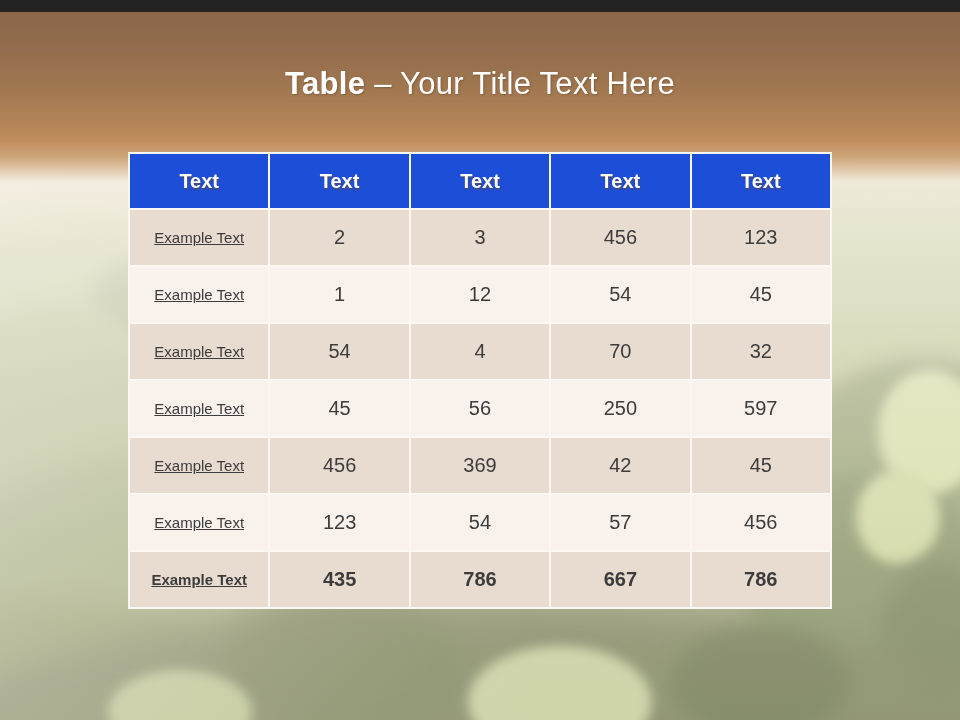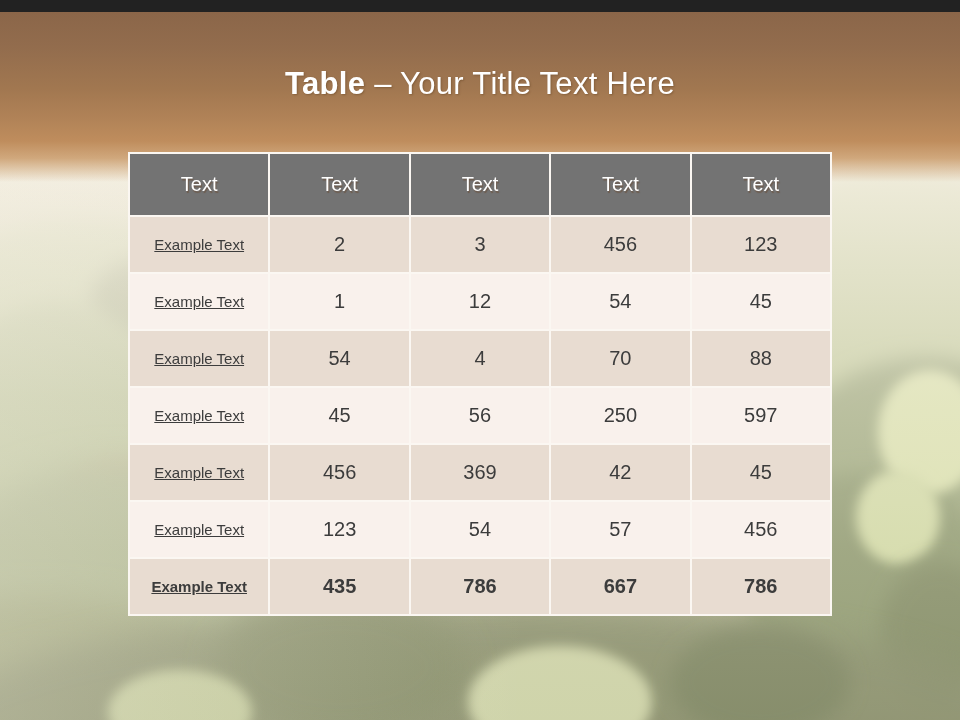--- a/index.html
+++ b/index.html
@@ -54,25 +54,25 @@
   .tbl {
     position:absolute; left:128px; top:140px;
     width:704px;
     border-collapse:separate;
     border-spacing:2px;
     table-layout:fixed;
     background:#fbf7f2;
     z-index:3;
   }
   .tbl th {
-    height:61px;
-    background:#737373;
+    height:54px;
+    background:#1d4ed8;
     color:#ffffff;
     font-size:20px;
-    font-weight:400;
+    font-weight:700;
     text-align:center;
     vertical-align:middle;
     text-shadow:1px 1.5px 1px rgba(105,72,48,.55);
   }
   .tbl td {
     height:55px;
     text-align:center;
     vertical-align:middle;
     color:#3c3c3c;
     font-size:20px;
@@ -160,21 +160,21 @@
         <td>1</td>
         <td>12</td>
         <td>54</td>
         <td>45</td>
       </tr>
       <tr class="odd">
         <td class="row-label">Example Text</td>
         <td>54</td>
         <td>4</td>
         <td>70</td>
-        <td>88</td>
+        <td>32</td>
       </tr>
       <tr class="even">
         <td class="row-label">Example Text</td>
         <td>45</td>
         <td>56</td>
         <td>250</td>
         <td>597</td>
       </tr>
       <tr class="odd">
         <td class="row-label">Example Text</td>

